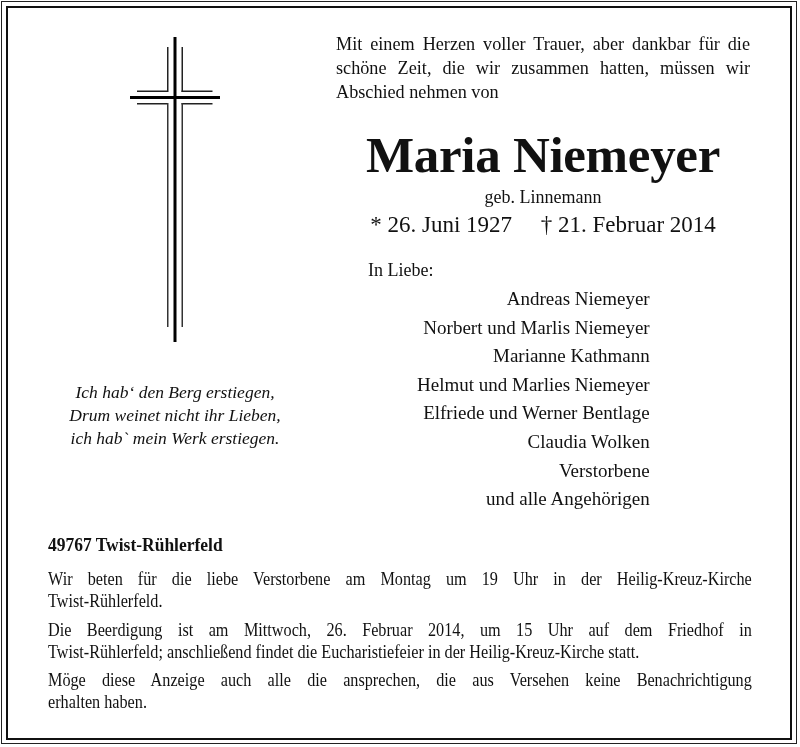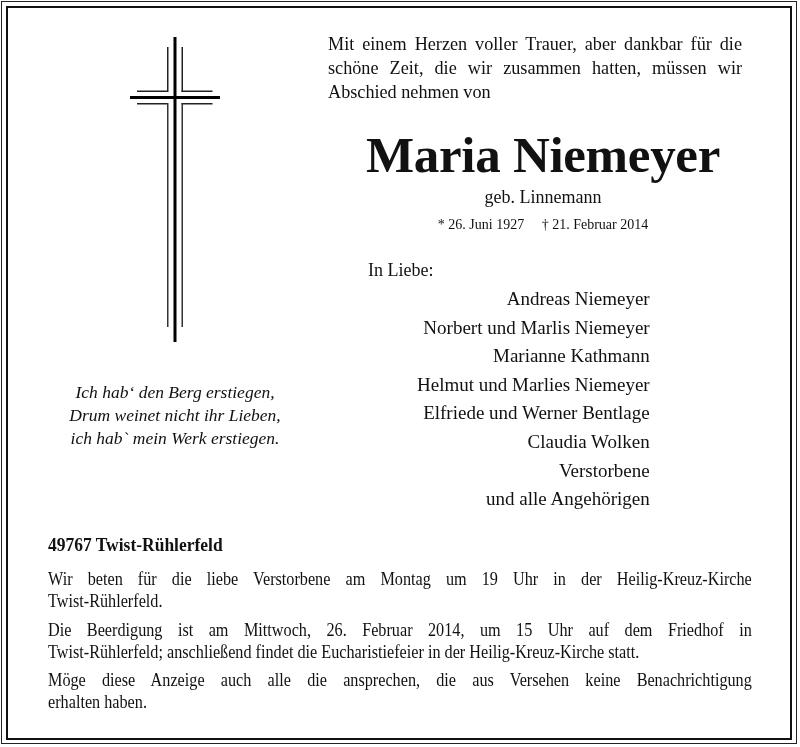--- a/index.html
+++ b/index.html
@@ -3,30 +3,30 @@
   <meta charset="utf-8">
   <style>
     html, body { margin: 0; padding: 0; background: #ffffff; }
     body { width: 800px; height: 747px; position: relative; overflow: hidden;
            font-family: "Liberation Serif", "DejaVu Serif", serif; color: #111111; }
     .frame-outer { position: absolute; left: 1px; top: 1px; width: 796px; height: 743px;
                    border: 1px solid #222222; box-sizing: border-box; }
     .frame-inner { position: absolute; left: 6px; top: 6px; width: 786px; height: 734px;
                    border: 2px solid #111111; box-sizing: border-box; }
     .cross { position: absolute; left: 128px; top: 36px; width: 96px; height: 308px; }
-    .intro { position: absolute; left: 328px; top: 32px; width: 414px; font-size: 18.2px;
+    .intro { position: absolute; left: 336px; top: 32px; width: 414px; font-size: 18.2px;
              line-height: 24px; text-align: justify; text-align-last: left; }
     .intro span { display: block; text-align: justify; text-align-last: justify; }
     .intro span.last { text-align-last: left; }
     .name { position: absolute; left: 336px; top: 126px; width: 414px; text-align: center;
             font-weight: bold; font-size: 51px; line-height: 58px; letter-spacing: -0.3px; }
     .maiden { position: absolute; left: 336px; top: 186px; width: 414px; text-align: center;
               font-size: 18px; line-height: 22px; }
     .dates { position: absolute; left: 336px; top: 214px; width: 414px; text-align: center;
-             font-size: 14px; line-height: 22px; white-space: pre; }
+             font-size: 23px; line-height: 22px; white-space: pre; }
     .inliebe { position: absolute; left: 336px; top: 259px; font-size: 18px; line-height: 22px; margin-left: 32px; }
     .mourners { position: absolute; left: 417px; top: 285px; font-weight: normal; font-size: 19px;
                 line-height: 28.6px; margin: 0; padding: 0; list-style: none; text-align: right; }
     .poem { position: absolute; left: 40px; top: 381px; width: 270px; text-align: center;
             font-style: italic; font-size: 17.5px; line-height: 23px; }
     .poem span { display: block; }
     .location { position: absolute; left: 48px; top: 533px; font-weight: bold; font-size: 19px;
                 line-height: 24px; transform: scaleX(0.92); transform-origin: left; }
     .para { position: absolute; left: 48px; width: 704px; font-size: 18px; line-height: 22px; }
     .para span { display: block; text-align: justify; text-align-last: justify; white-space: nowrap; }

